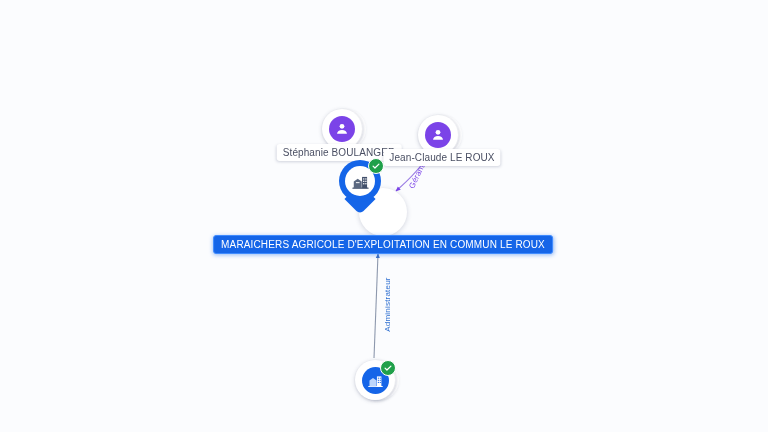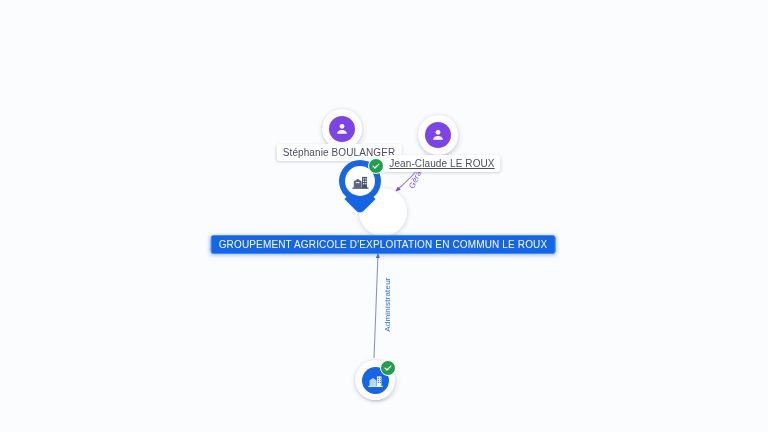--- a/index.html
+++ b/index.html
@@ -156,21 +156,21 @@
     </div>
     <div class="person-ring">
       <div class="person-disc">
         <svg viewBox="0 0 24 24" fill="#ffffff" xmlns="http://www.w3.org/2000/svg">
           <circle cx="12" cy="8" r="3.6"></circle>
           <path d="M4.6 19.2c0-3.6 3.3-5.7 7.4-5.7s7.4 2.1 7.4 5.7z"></path>
         </svg>
       </div>
     </div>
   </div>
-  <div class="lbl lbl-dim" style="left:442px;top:155px;text-decoration:underline;">Jean-Claude LE ROUX</div>
+  <div class="lbl lbl-dim" style="left:442px;top:149px;">Jean-Claude LE ROUX</div>
 
   <div class="node" style="left:383px;top:212px;">
     <div class="pin-halo"></div>
     <div class="pin" style="position:relative;left:-23px;top:-25px;">
       <div class="pin-tip"></div>
       <div class="pin-body"></div>
       <div class="pin-hole">
         <svg viewBox="0 0 24 24" xmlns="http://www.w3.org/2000/svg">
           <path d="M2.5 20.5h19" stroke="#42506b" stroke-width="1.6" stroke-linecap="round" fill="none"></path>
           <path d="M3.5 20.5V12l5-3.6 5 3.6v8.5z" fill="#5b6880"></path>
@@ -184,21 +184,21 @@
           <path d="M6.2 12.6h4.6v1.5H6.2z" fill="#ffffff" opacity=".85"></path>
         </svg>
       </div>
       <div class="badge" style="width:14px;height:14px;right:-1px;top:-2px;">
         <svg viewBox="0 0 24 24" width="10" height="10" xmlns="http://www.w3.org/2000/svg">
           <path d="M5 12.4l4.4 4.4L19 7.4" stroke="#ffffff" stroke-width="3" fill="none" stroke-linecap="round" stroke-linejoin="round"></path>
         </svg>
       </div>
     </div>
   </div>
-  <div class="lbl lbl-selected" style="left:383px;top:235px;">GROUPEMENT AGRICOLE D'EXPLOITATION EN COMMUN LE ROUX</div>
+  <div class="lbl lbl-selected" style="left:383px;top:235px;">MARAICHERS AGRICOLE D'EXPLOITATION EN COMMUN LE ROUX</div>
 
   <div class="node" style="left:375px;top:380px;">
     <div class="stack">
       <i style="width:40px;height:40px;left:-16px;top:-20px;opacity:.55;"></i>
       <i style="width:40px;height:40px;left:-19px;top:-20px;opacity:.8;"></i>
     </div>
     <div class="corp-ring">
       <div class="corp-disc">
         <svg viewBox="0 0 24 24" xmlns="http://www.w3.org/2000/svg">
           <path d="M2.5 20.5h19" stroke="#ffffff" stroke-width="1.7" stroke-linecap="round" fill="none"></path>

